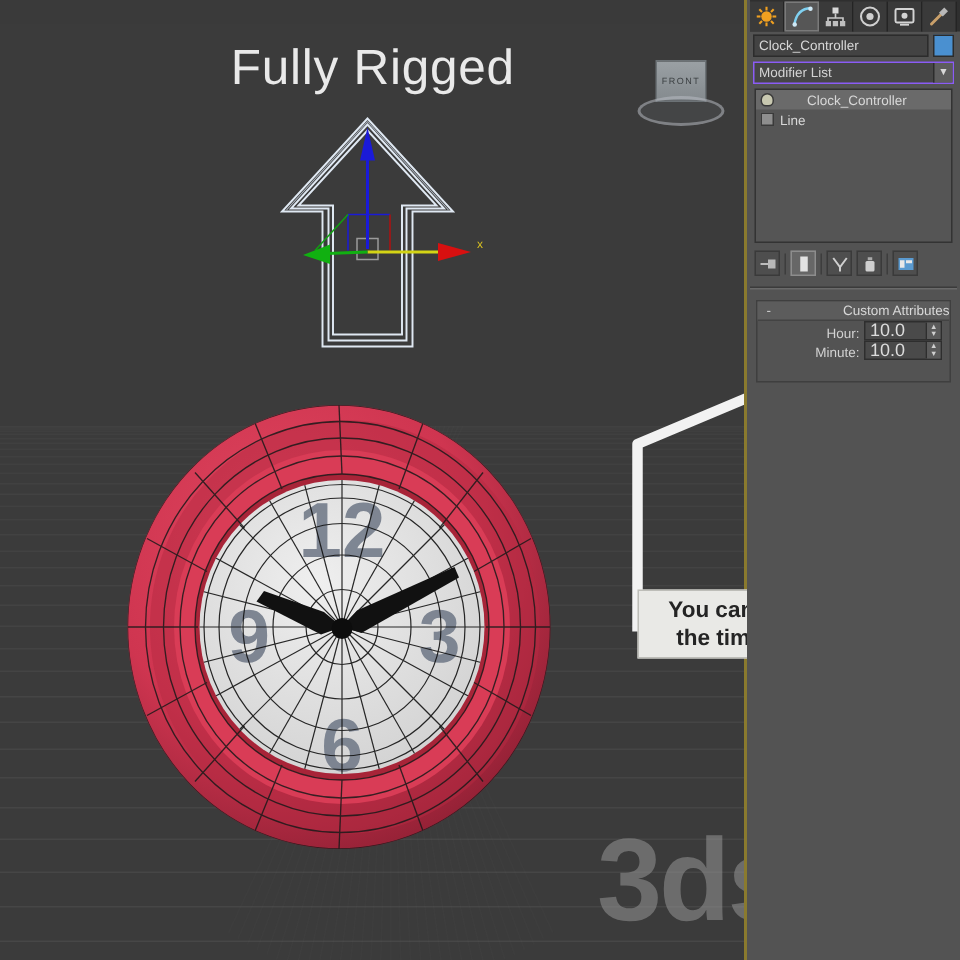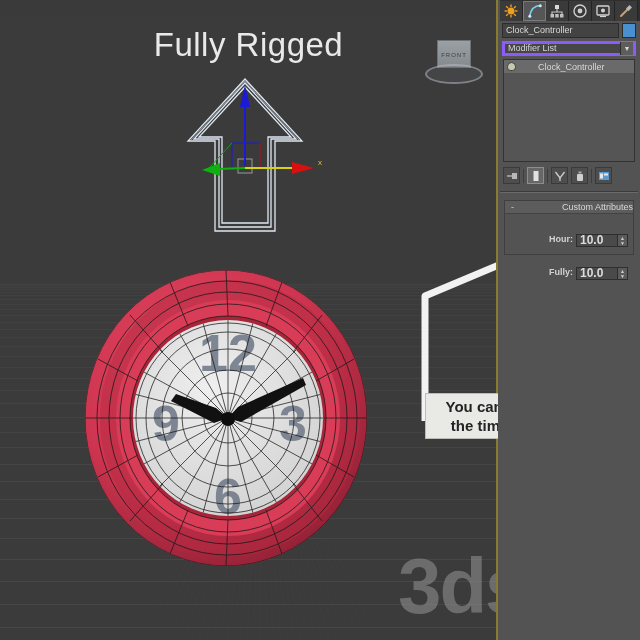--- a/index.html
+++ b/index.html
@@ -113,21 +113,21 @@
     display: flex; gap: 3px;
   }
   #name-field {
     flex: 1; background: #434343; border: 1px solid #2c2c2c;
     color: #d8d8d8; font-size: 9px; line-height: 13px; padding-left: 3px;
   }
   #color-swatch { width: 14px; height: 15px; background: #4a90d0; border: 1px solid #2c2c2c; }
 
   #modlist {
     position: absolute; left: 4px; top: 41px; width: 134px; height: 15px;
-    background: #464646; border: 3px solid #8b5cf6;
+    background: #464646; border: 1px solid #8b5cf6;
     color: #d4d4d4; font-size: 9px; line-height: 13px; padding-left: 3px;
     display: flex; justify-content: space-between; align-items: center;
   }
   #modlist-arrow {
     width: 13px; height: 13px; background: #5d5d5d; border-left: 1px solid #2c2c2c;
     display: flex; align-items: center; justify-content: center;
     color: #d8d8d8; font-size: 7px;
   }
 
   #modstack {
@@ -168,22 +168,22 @@
     font-size: 9px; color: #d8d8d8;
   }
   #rollout-minus {
     position: absolute; left: 3px; top: 2px; width: 9px; height: 9px;
     display: flex; align-items: center; justify-content: center;
     color: #cfcfcf; font-size: 9px; line-height: 9px;
   }
   #rollout-title { width: 100%; text-align: right; }
 
   .attr-row {
-    display: flex; align-items: flex-start; justify-content: flex-end;
-    gap: 3px; margin-top: 20px; padding-right: 5px; font-weight: bold;
+    display: flex; align-items: flex-end; justify-content: flex-end;
+    gap: 3px; margin-top: 0; padding-right: 5px;
   }
   .attr-label { font-size: 9px; color: #d2d2d2; }
   .attr-spin {
     display: flex; width: 52px; height: 13px;
     background: #4a4a4a; border: 1px solid #2e2e2e;
   }
   .attr-val { flex: 1; font-size: 12px; color: #dcdcdc; line-height: 11px; padding-left: 3px; }
   .attr-arrows {
     width: 10px; background: #5b5b5b; border-left: 1px solid #2e2e2e;
     display: flex; flex-direction: column; align-items: center; justify-content: center;
@@ -495,20 +495,24 @@
     <div id="modlist">
       <span>Modifier List</span>
       <span id="modlist-arrow">▼</span>
     </div>
 
     <div id="modstack">
       <div class="mod-row sel">
         <span class="mod-icon bulb"></span>
         <span style="margin-left:18px">Clock_Controller</span>
       </div>
+      <div class="mod-row">
+        <span class="mod-icon"></span>
+        <span>Line</span>
+      </div>
     </div>
 
     <div id="stack-tools">
       <div class="stool">
         <svg width="12" height="12" viewBox="0 0 12 12">
           <path d="M1 6 h5" stroke="#c8c8c8" stroke-width="1.2"></path>
           <rect x="6" y="3" width="5" height="6" fill="#b8b8b8"></rect>
         </svg>
       </div>
       <span class="sep"></span>
@@ -548,21 +552,21 @@
         <span id="rollout-title">Custom Attributes</span>
       </div>
       <div class="attr-row">
         <span class="attr-label">Hour:</span>
         <span class="attr-spin">
           <span class="attr-val">10.0</span>
           <span class="attr-arrows">▲<br>▼</span>
         </span>
       </div>
       <div class="attr-row">
-        <span class="attr-label">Fully:</span>
+        <span class="attr-label">Minute:</span>
         <span class="attr-spin">
           <span class="attr-val">10.0</span>
           <span class="attr-arrows">▲<br>▼</span>
         </span>
       </div>
     </div>
   </div>
 </div>
 
 </body></html>

